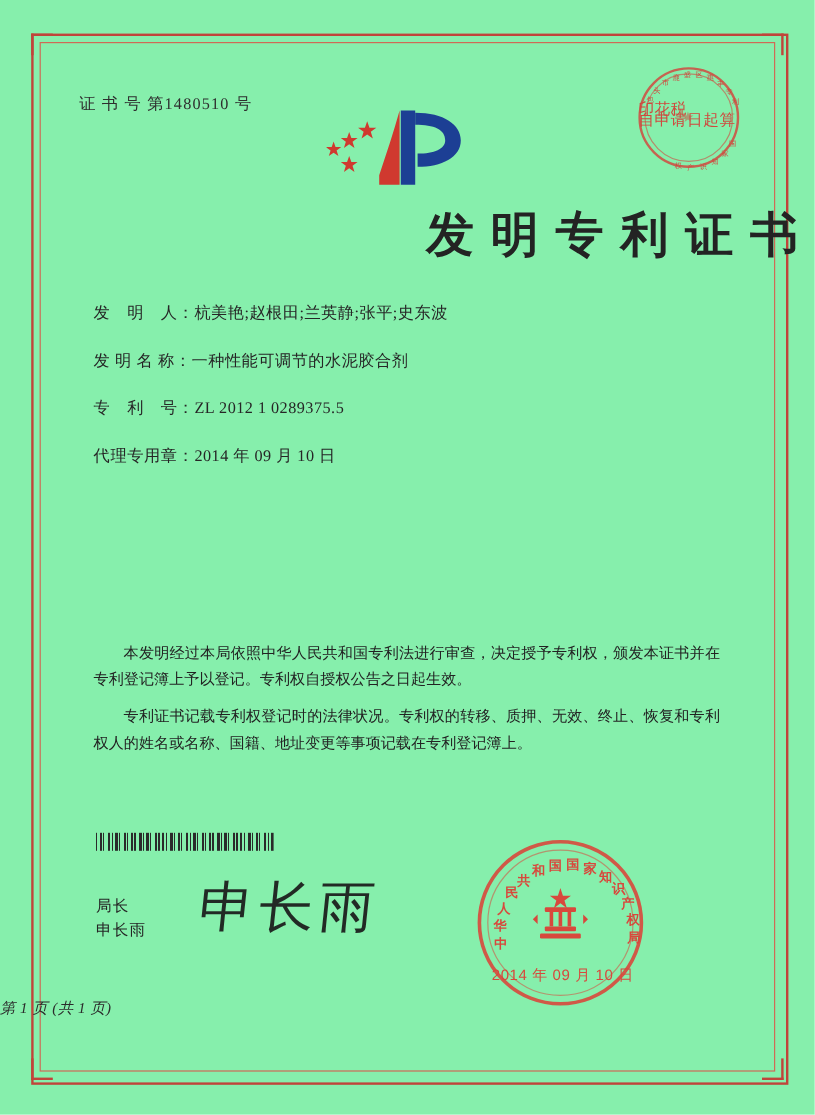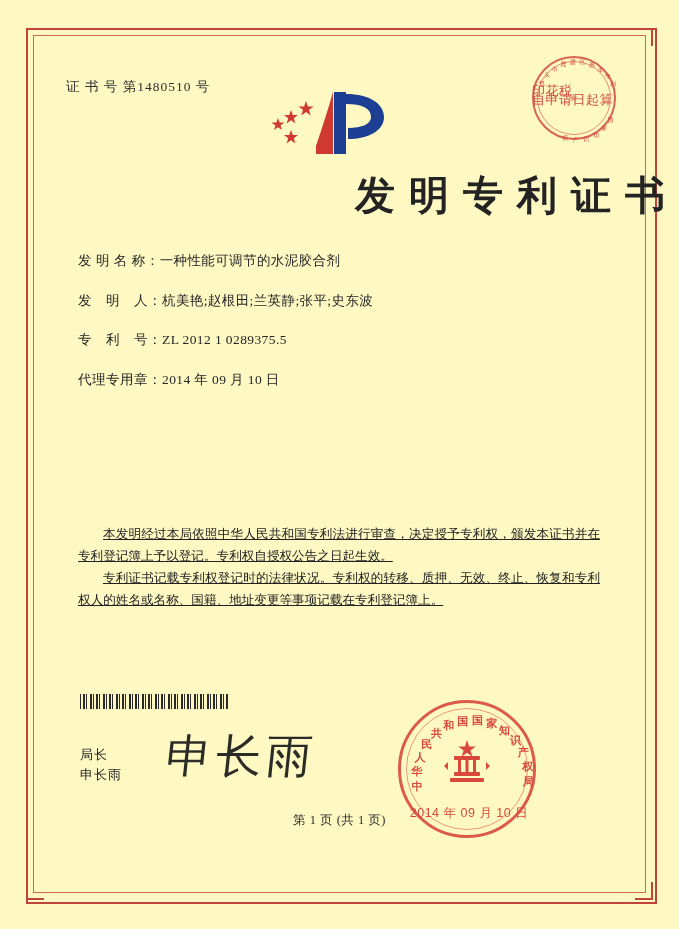--- a/index.html
+++ b/index.html
@@ -12,21 +12,21 @@
     height: 929px;
     font-family: "Liberation Serif", "DejaVu Serif", serif;
     color: #2b2b2b;
     overflow: hidden;
   }
 
   .page {
     position: relative;
     width: 679px;
     height: 929px;
-    background: #fef9c3;
+    background: #86efac;
   }
 
   
   .border-outer {
     position: absolute;
     left: 26px;
     top: 28px;
     width: 627px;
     height: 872px;
     border: 2px solid #c0443a;
@@ -171,23 +171,22 @@
     position: absolute;
     left: 78px;
     top: 524px;
     width: 522px;
     font-size: 12.6px;
     line-height: 21.5px;
     color: #222;
     text-align: justify;
   }
   .body-text p {
-    margin: 0 0 1px 0;
+    margin: 10px 0 1px 0;
     text-indent: 25px;
-    text-decoration: underline;
   }
 
   
   .barcode {
     position: absolute;
     left: 80px;
     top: 694px;
     width: 148px;
     height: 15px;
     background:
@@ -276,25 +275,26 @@
     color: #d8483c;
     letter-spacing: .5px;
     font-family: "Liberation Sans", sans-serif;
   }
 
   
   .footer {
     position: absolute;
     left: 0;
     right: 0;
-    top: 812px;
-    text-align: center;
+    top: 832px;
+    text-align: left;
     font-size: 12.5px;
     color: #2b2b2b;
     letter-spacing: .5px;
+    font-style: italic;
   }
 </style>
 </head>
 <body>
 
 <div class="page">
 
   <div class="border-outer"></div>
   <div class="border-inner"></div>
   <div class="corner tl"></div>
@@ -345,26 +345,26 @@
       <div>印花税</div>
       <div>自申请日起算</div>
     </div>
     <div class="star">★</div>
   </div>
 
   <div class="title">发明专利证书</div>
 
   <div class="fields">
     <div class="field">
+      <span class="lbl">发　明　人：</span>
+      <span class="val">杭美艳;赵根田;兰英静;张平;史东波</span>
+    </div>
+    <div class="field">
       <span class="lbl">发 明 名 称：</span>
       <span class="val">一种性能可调节的水泥胶合剂</span>
-    </div>
-    <div class="field">
-      <span class="lbl">发　明　人：</span>
-      <span class="val">杭美艳;赵根田;兰英静;张平;史东波</span>
     </div>
     <div class="field">
       <span class="lbl">专　利　号：</span>
       <span class="val">ZL 2012 1 0289375.5</span>
     </div>
     <div class="field">
       <span class="lbl">代理专用章：</span>
       <span class="val">2014 年 09 月 10 日</span>
     </div>
   </div>

